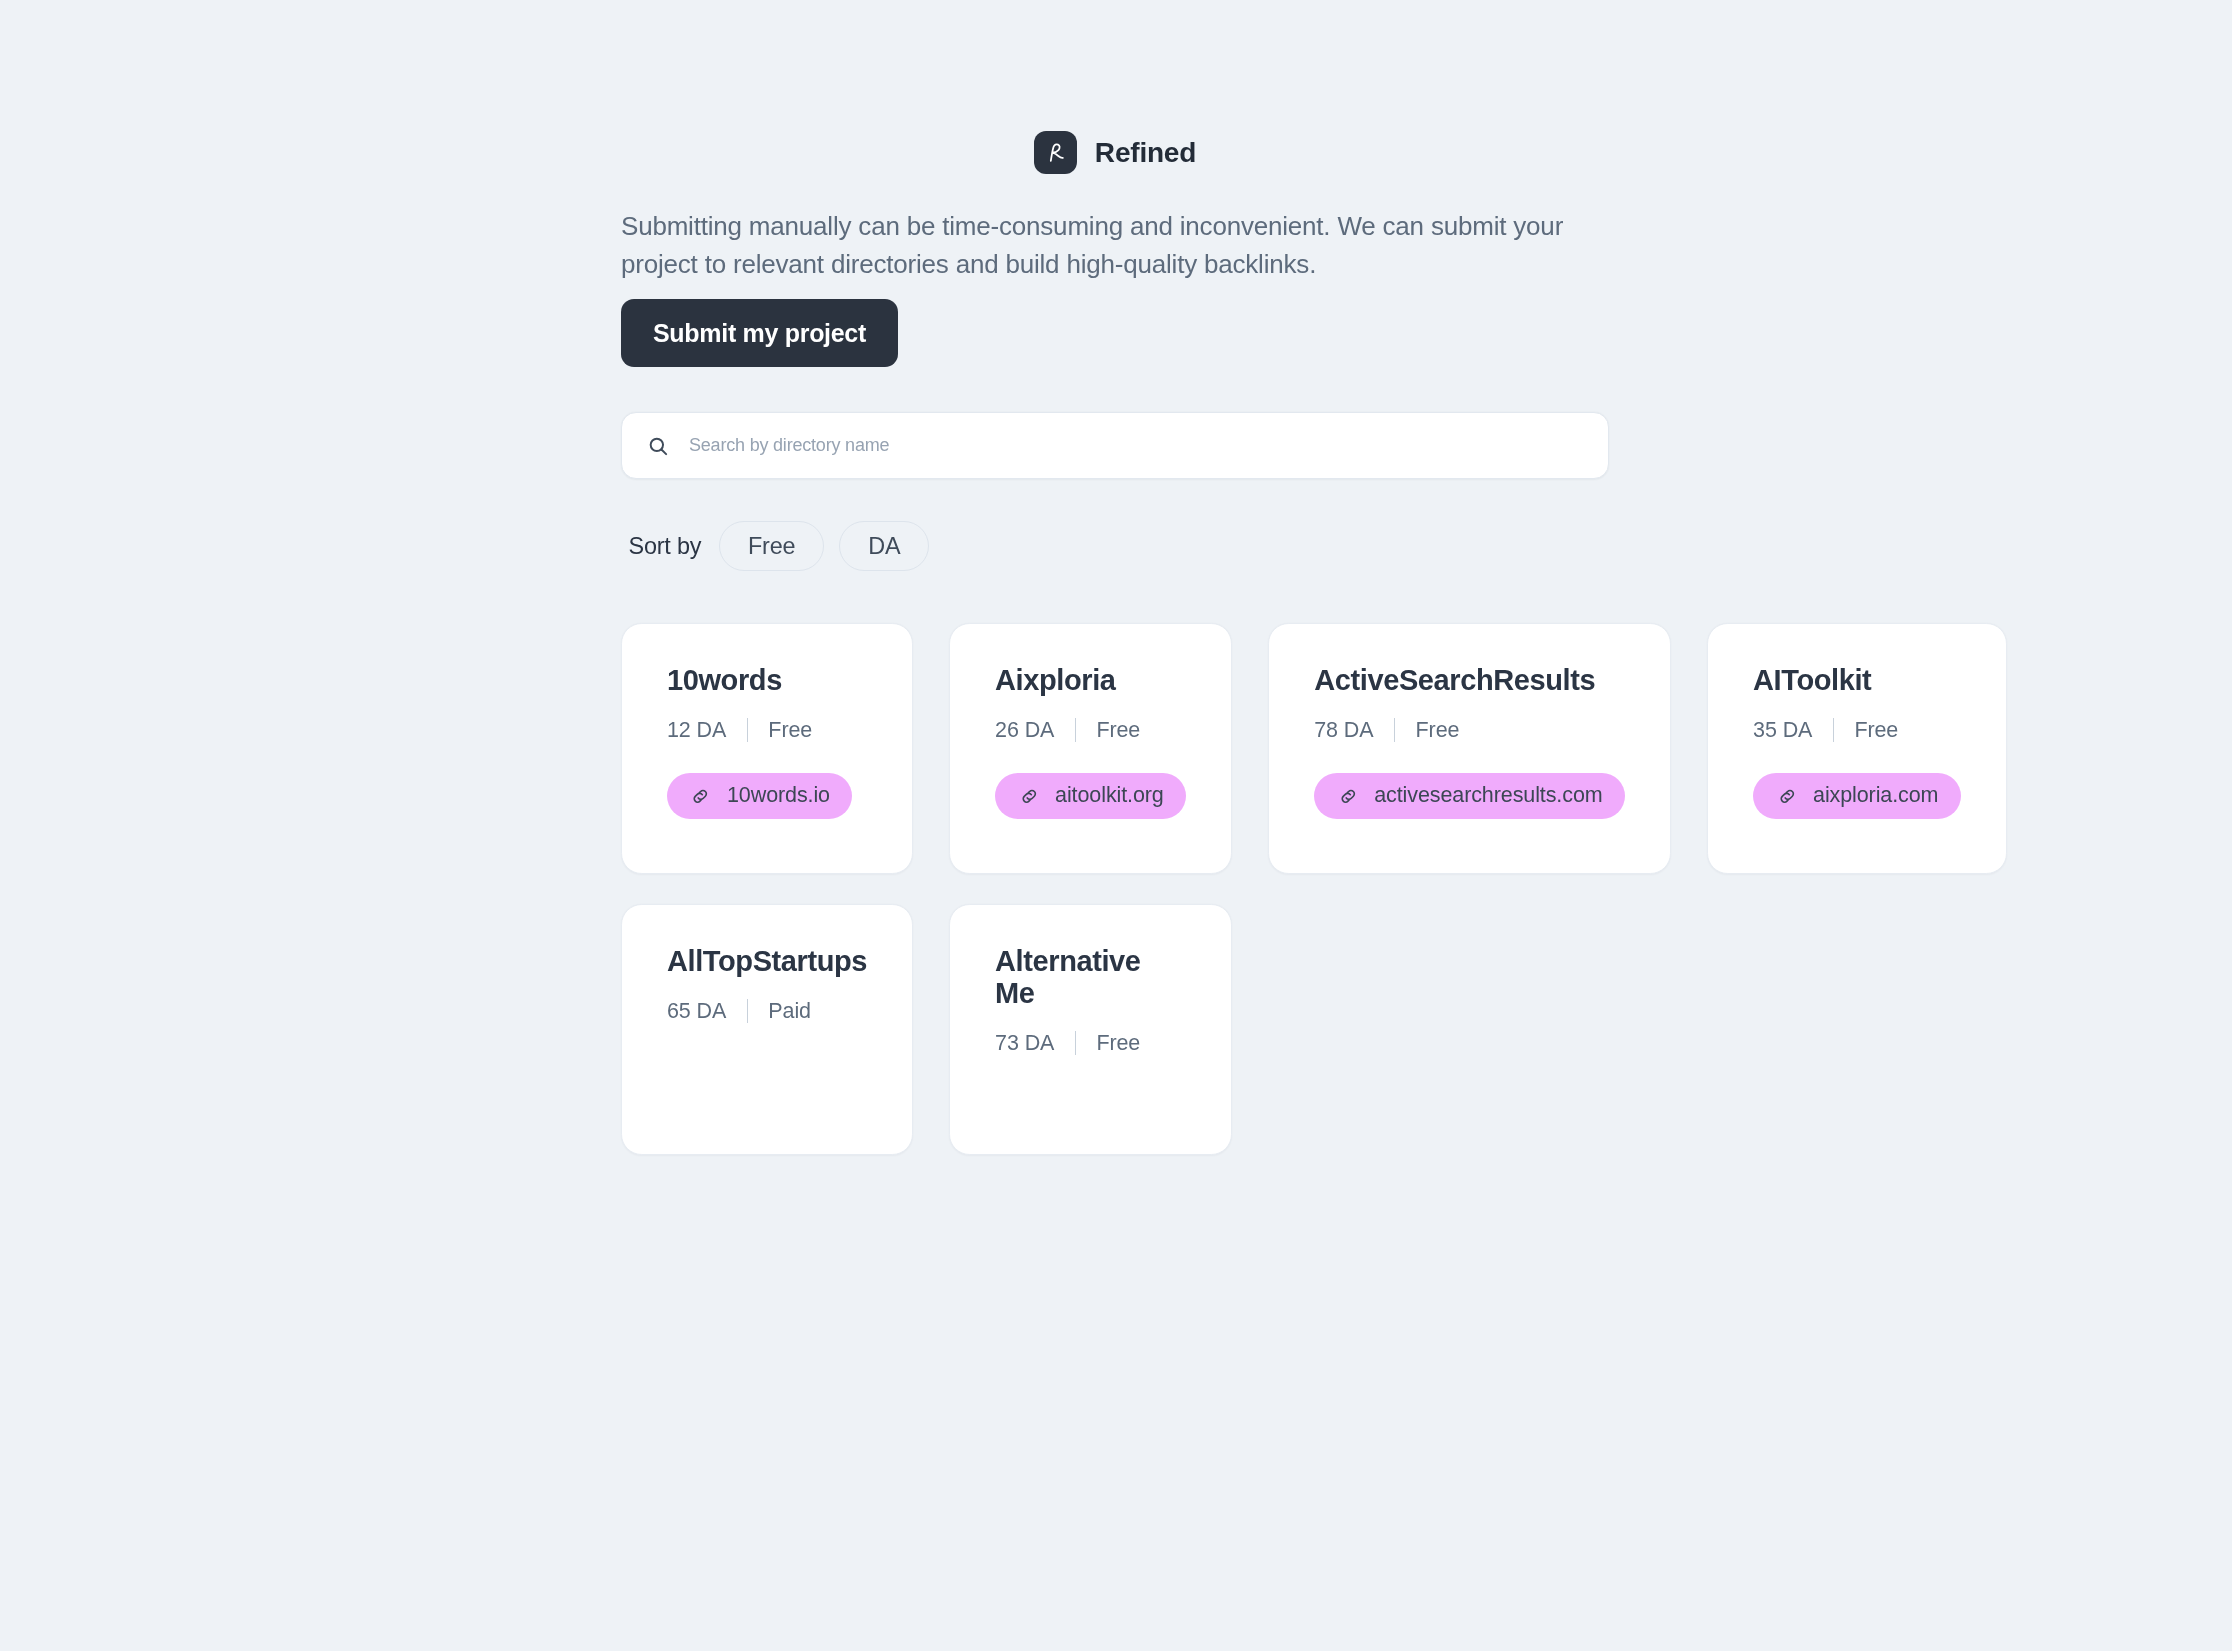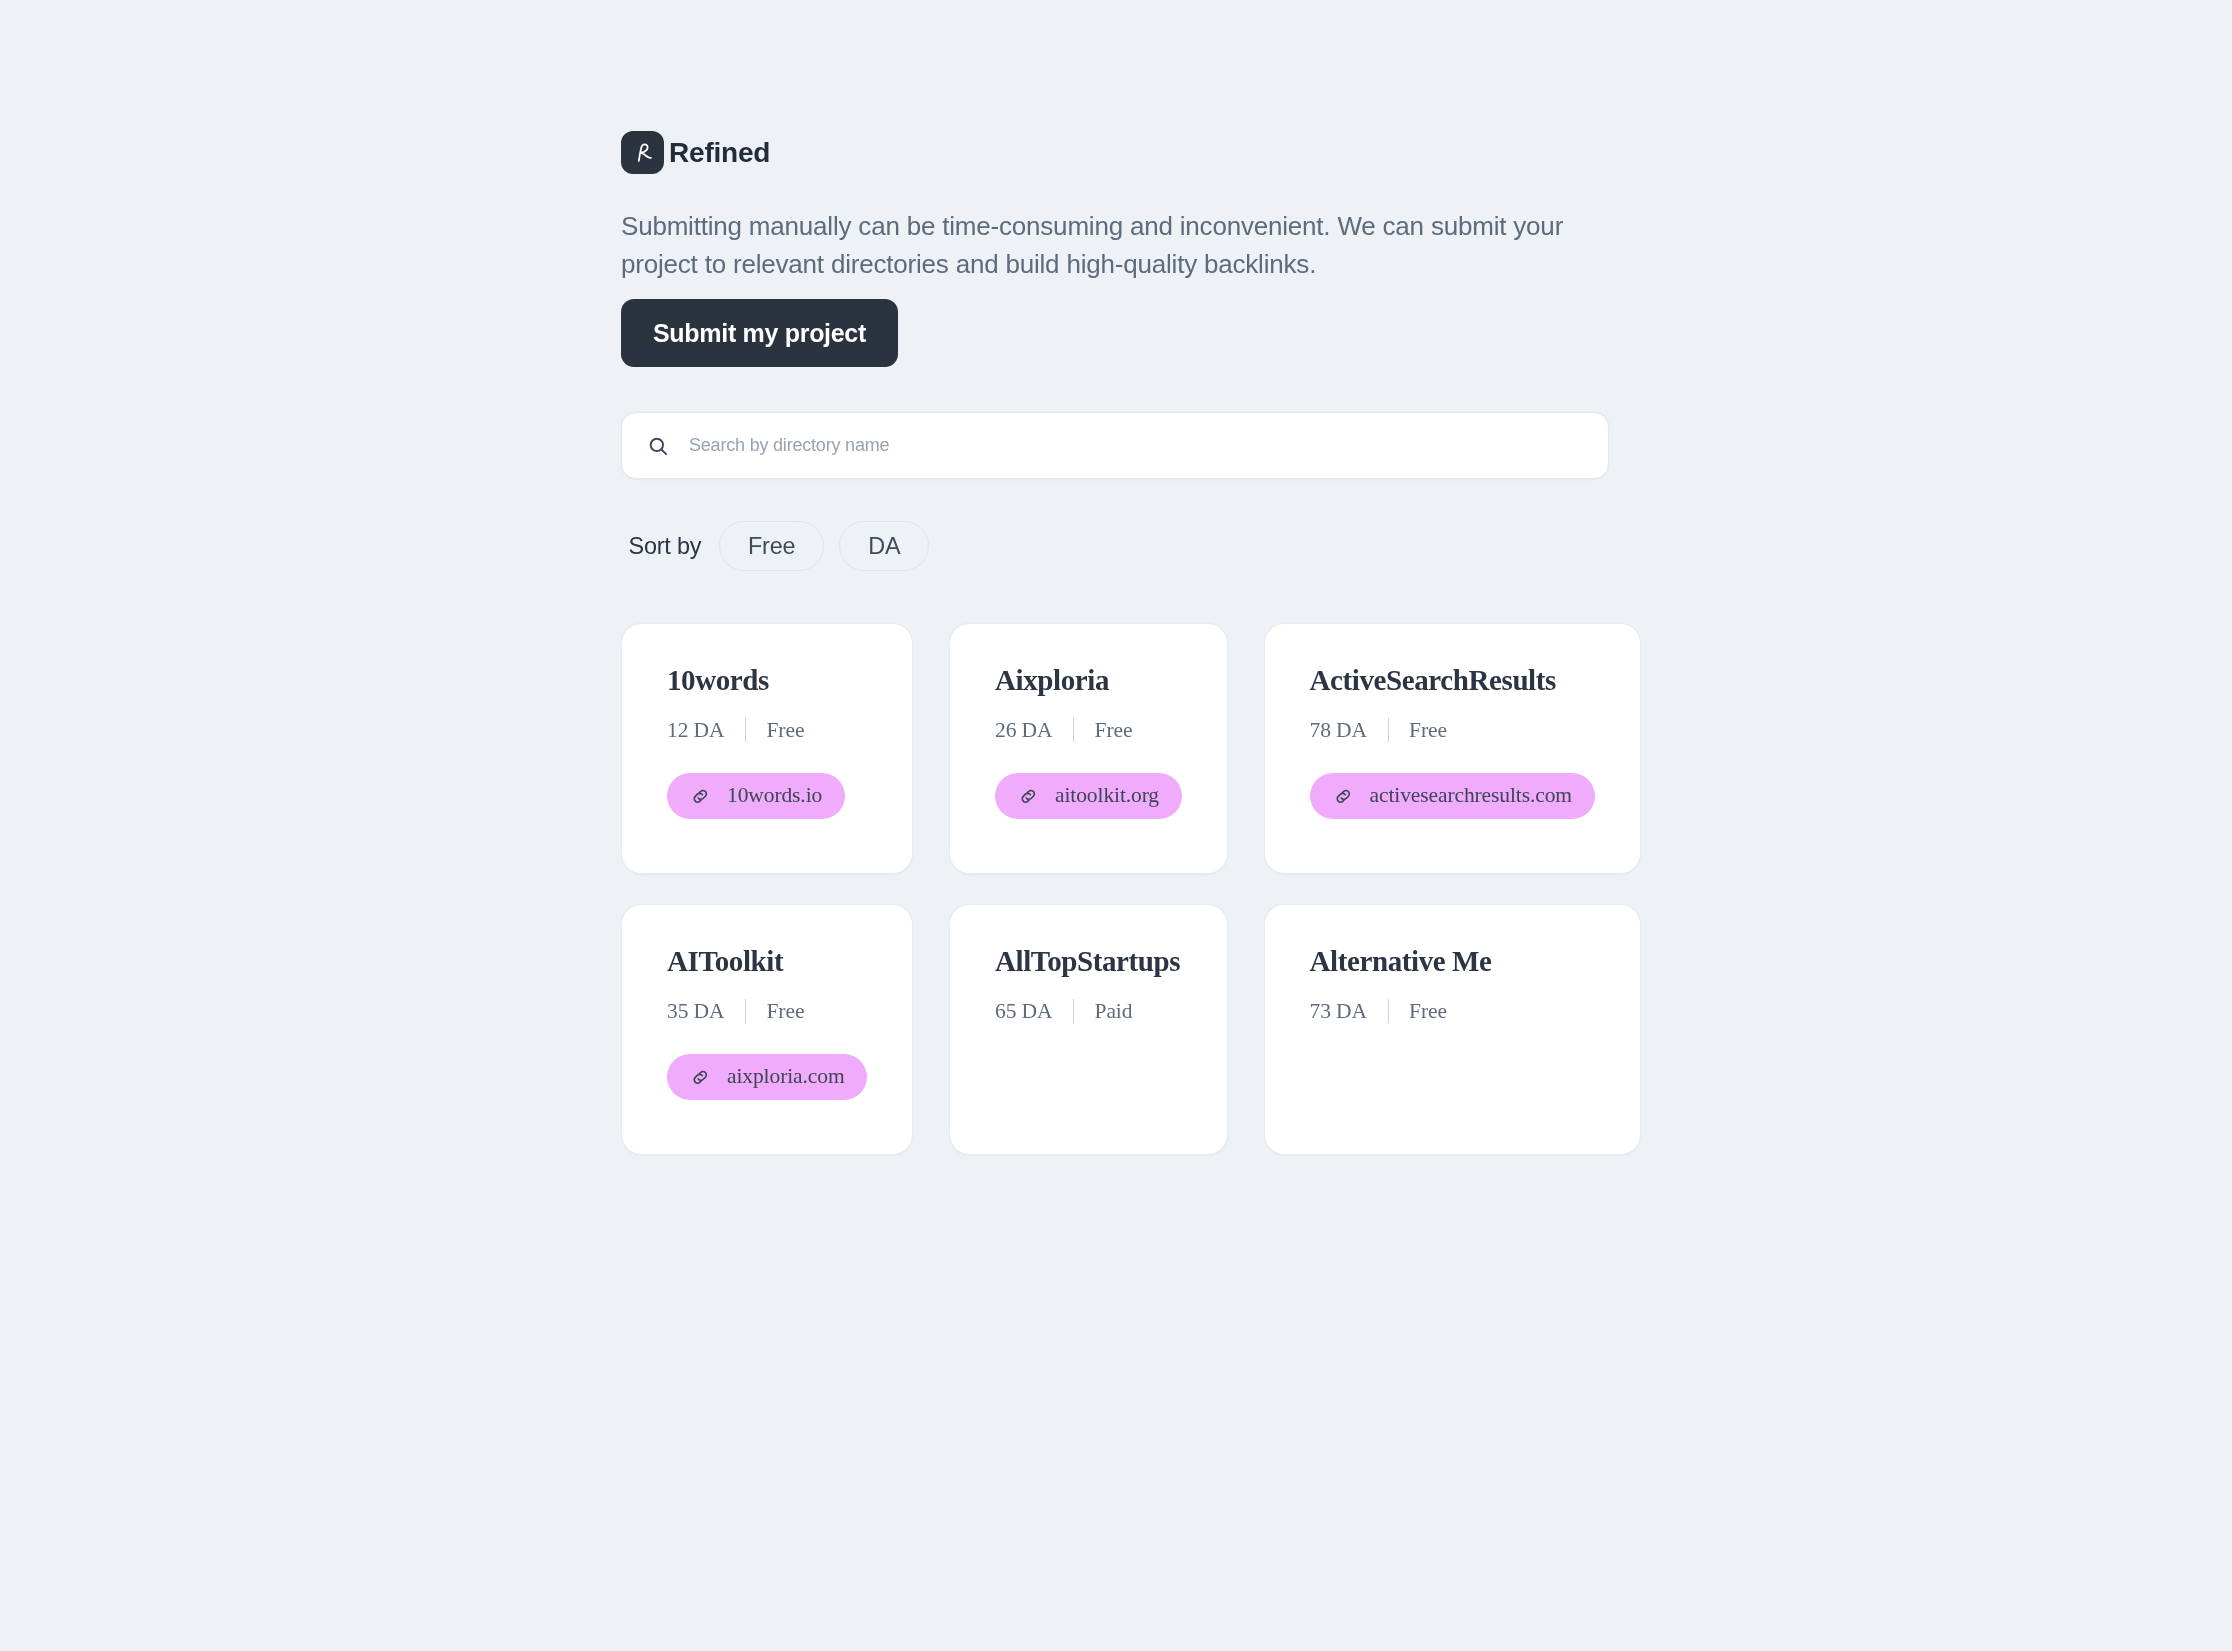--- a/index.html
+++ b/index.html
@@ -27,22 +27,23 @@
     position: absolute;
     left: 621px;
     top: 0;
     width: 988px;
   }
 
   
   .brand {
     display: flex;
     align-items: center;
-    gap: 5px;
+    gap: 18px;
     margin-top: 131px;
+    justify-content: center;
   }
   .brand-mark {
     width: 43px;
     height: 43px;
     border-radius: 12px;
     background: #2b333f;
     display: flex;
     align-items: center;
     justify-content: center;
     flex: none;
@@ -151,25 +152,24 @@
     color: #3f4b5a;
     cursor: pointer;
     letter-spacing: -0.2px;
     line-height: 1.1;
   }
 
   
   .grid {
     margin-top: 52px;
     display: grid;
-    grid-template-columns: 1fr 1fr 1fr;
+    grid-template-columns: 1fr 1fr 1fr 1fr;
     column-gap: 36px;
     row-gap: 30px;
     width: 988px;
-    font-family: Liberation Serif, serif;
   }
 
   .card {
     background: #ffffff;
     border: 0.9px solid #e7ecf2;
     border-radius: 20.6px;
     box-shadow: 0 0.9px 1.9px rgba(25,35,50,0.04);
     padding: 41px 45px 43px 45px;
     min-height: 251px;
   }

